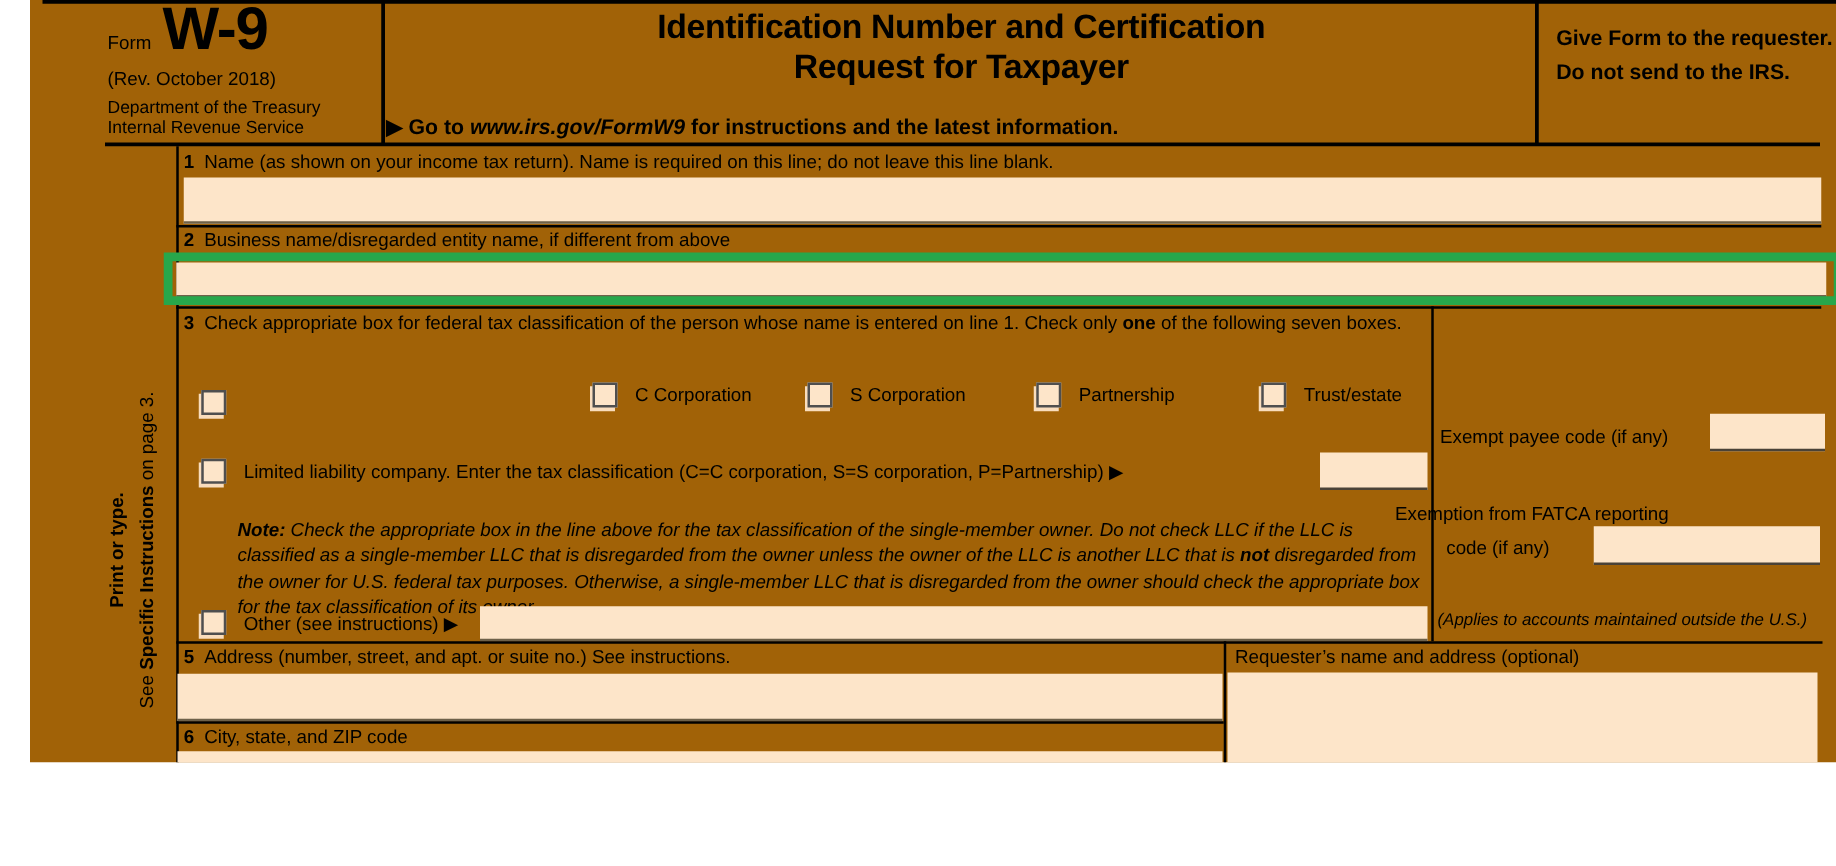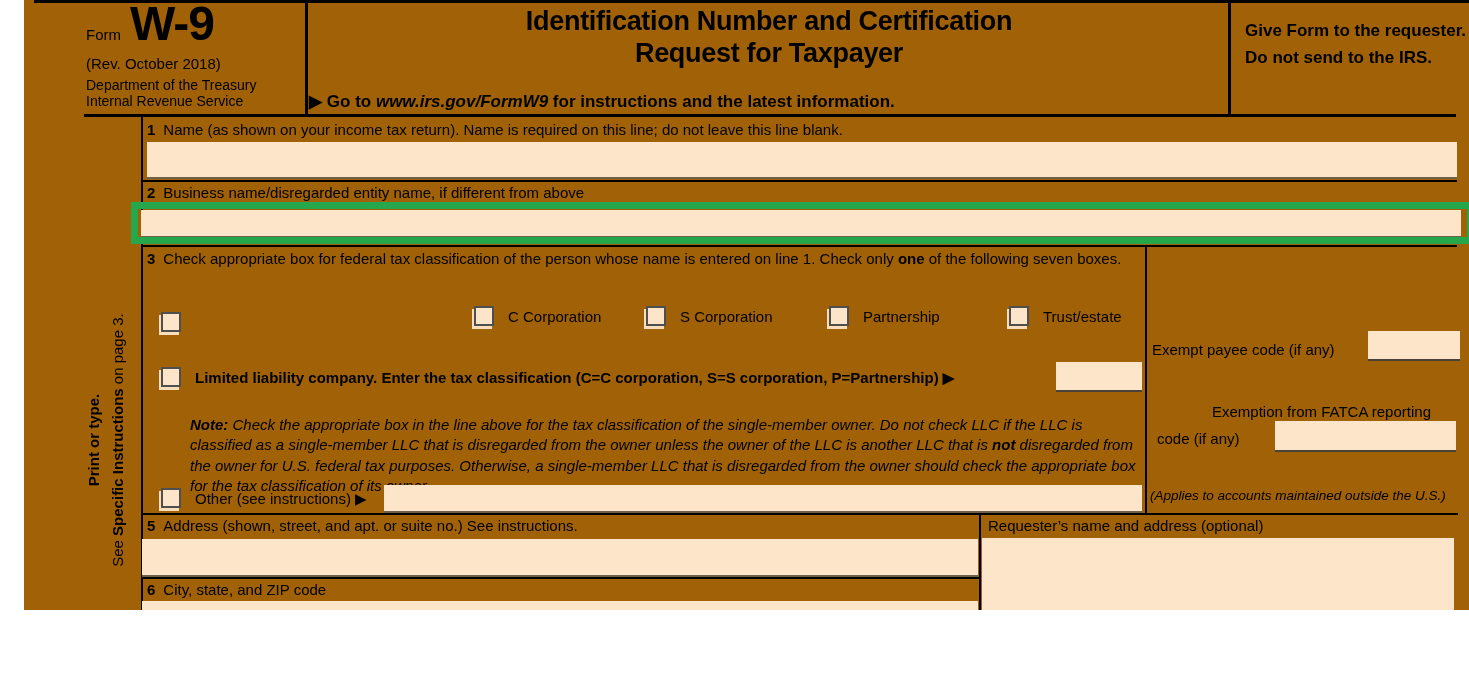--- a/index.html
+++ b/index.html
@@ -92,51 +92,51 @@
   </div>
   <div class="grp" style="left:805px; top:306px; align-items:center;">
     <div class="chk"></div>
     <div class="lbl">Partnership</div>
   </div>
   <div class="grp" style="left:985px; top:306px; align-items:center;">
     <div class="chk"></div>
     <div class="lbl">Trust/estate</div>
   </div>
 
-  <div class="grp" style="left:137px; top:367px; align-items:flex-end;font-weight:bold;">
+  <div class="grp" style="left:137px; top:367px; align-items:flex-start;">
     <div class="chk"></div>
     <div class="lbl">Limited liability company. Enter the tax classification (C=C corporation, S=S corporation, P=Partnership) ▶</div>
   </div>
   <input class="inp abs" style="left: 1032px; top: 362px; width: 86px; height: 30px; border-bottom-color: rgb(74, 66, 55);" value="">
 
   <div class="abs lbl wrap" style="left:166px; top:415px; width:954px; line-height:20.4px;font-style:italic;">
     <span class="b">Note:</span><span> Check the appropriate box in the line above for the tax classification of the single-member owner.  Do not check LLC if the LLC is classified as a single-member LLC that is disregarded from the owner unless the owner of the LLC is another LLC that is </span><span class="b">not</span><span> disregarded from the owner for U.S. federal tax purposes. Otherwise, a single-member LLC that is disregarded from the owner should check the appropriate box for the tax classification of its owner.</span>
   </div>
 
   <div class="grp" style="left:137px; top:488px; align-items:center;">
     <div class="chk"></div>
     <div class="lbl">Other (see instructions) ▶</div>
   </div>
   <input class="inp abs" style="left: 360px; top: 485px; width: 758px; height: 28px;" value="">
 
   <div class="vline" style="left:1121px; top:245px; height:268px;"></div>
 
   <div class="abs lbl" style="left:1128px; top:341px;">Exempt payee code (if any)</div>
   <input class="inp abs" style="left: 1344px; top: 331px; width: 92px; height: 30px; border-bottom-color: rgb(74, 66, 55);" value="">
 
-  <div class="abs lbl" style="left:1188px; top:403px;">Exemption from FATCA reporting</div>
+  <div class="abs lbl" style="left:1092px; top:403px;">Exemption from FATCA reporting</div>
   <div class="abs lbl" style="left:1133px; top:430px;">code (if any)</div>
   <input class="inp abs" style="left: 1251px; top: 421px; width: 181px; height: 31px; border-bottom-color: rgb(74, 66, 55);" value="">
 
   <div class="abs i" style="left:1126px; top:488px; font-size:13.5px;">(Applies to accounts maintained outside the U.S.)</div>
 
   <div class="hline" style="left:117px; top:513px; width:1317px;"></div>
 
   <div class="abs lbl" style="left:123px; top:517px;">
-    <span class="num">5</span><span>Address (shown, street, and apt. or suite no.) See instructions.</span>
+    <span class="num">5</span><span>Address (number, street, and apt. or suite no.) See instructions.</span>
   </div>
   <input class="inp abs" style="left: 118px; top: 539px; width: 836px; height: 38px;" value="">
   <div class="hline" style="left:117px; top:577px; width:838px;"></div>
 
   <div class="abs lbl" style="left:123px; top:581px;">
     <span class="num">6</span><span>City, state, and ZIP code</span>
   </div>
   <input class="inp abs" style="left: 118px; top: 601px; width: 836px; height: 37px;" value="">
 
   <div class="vline" style="left:955px; top:513px; height:125px;"></div>

